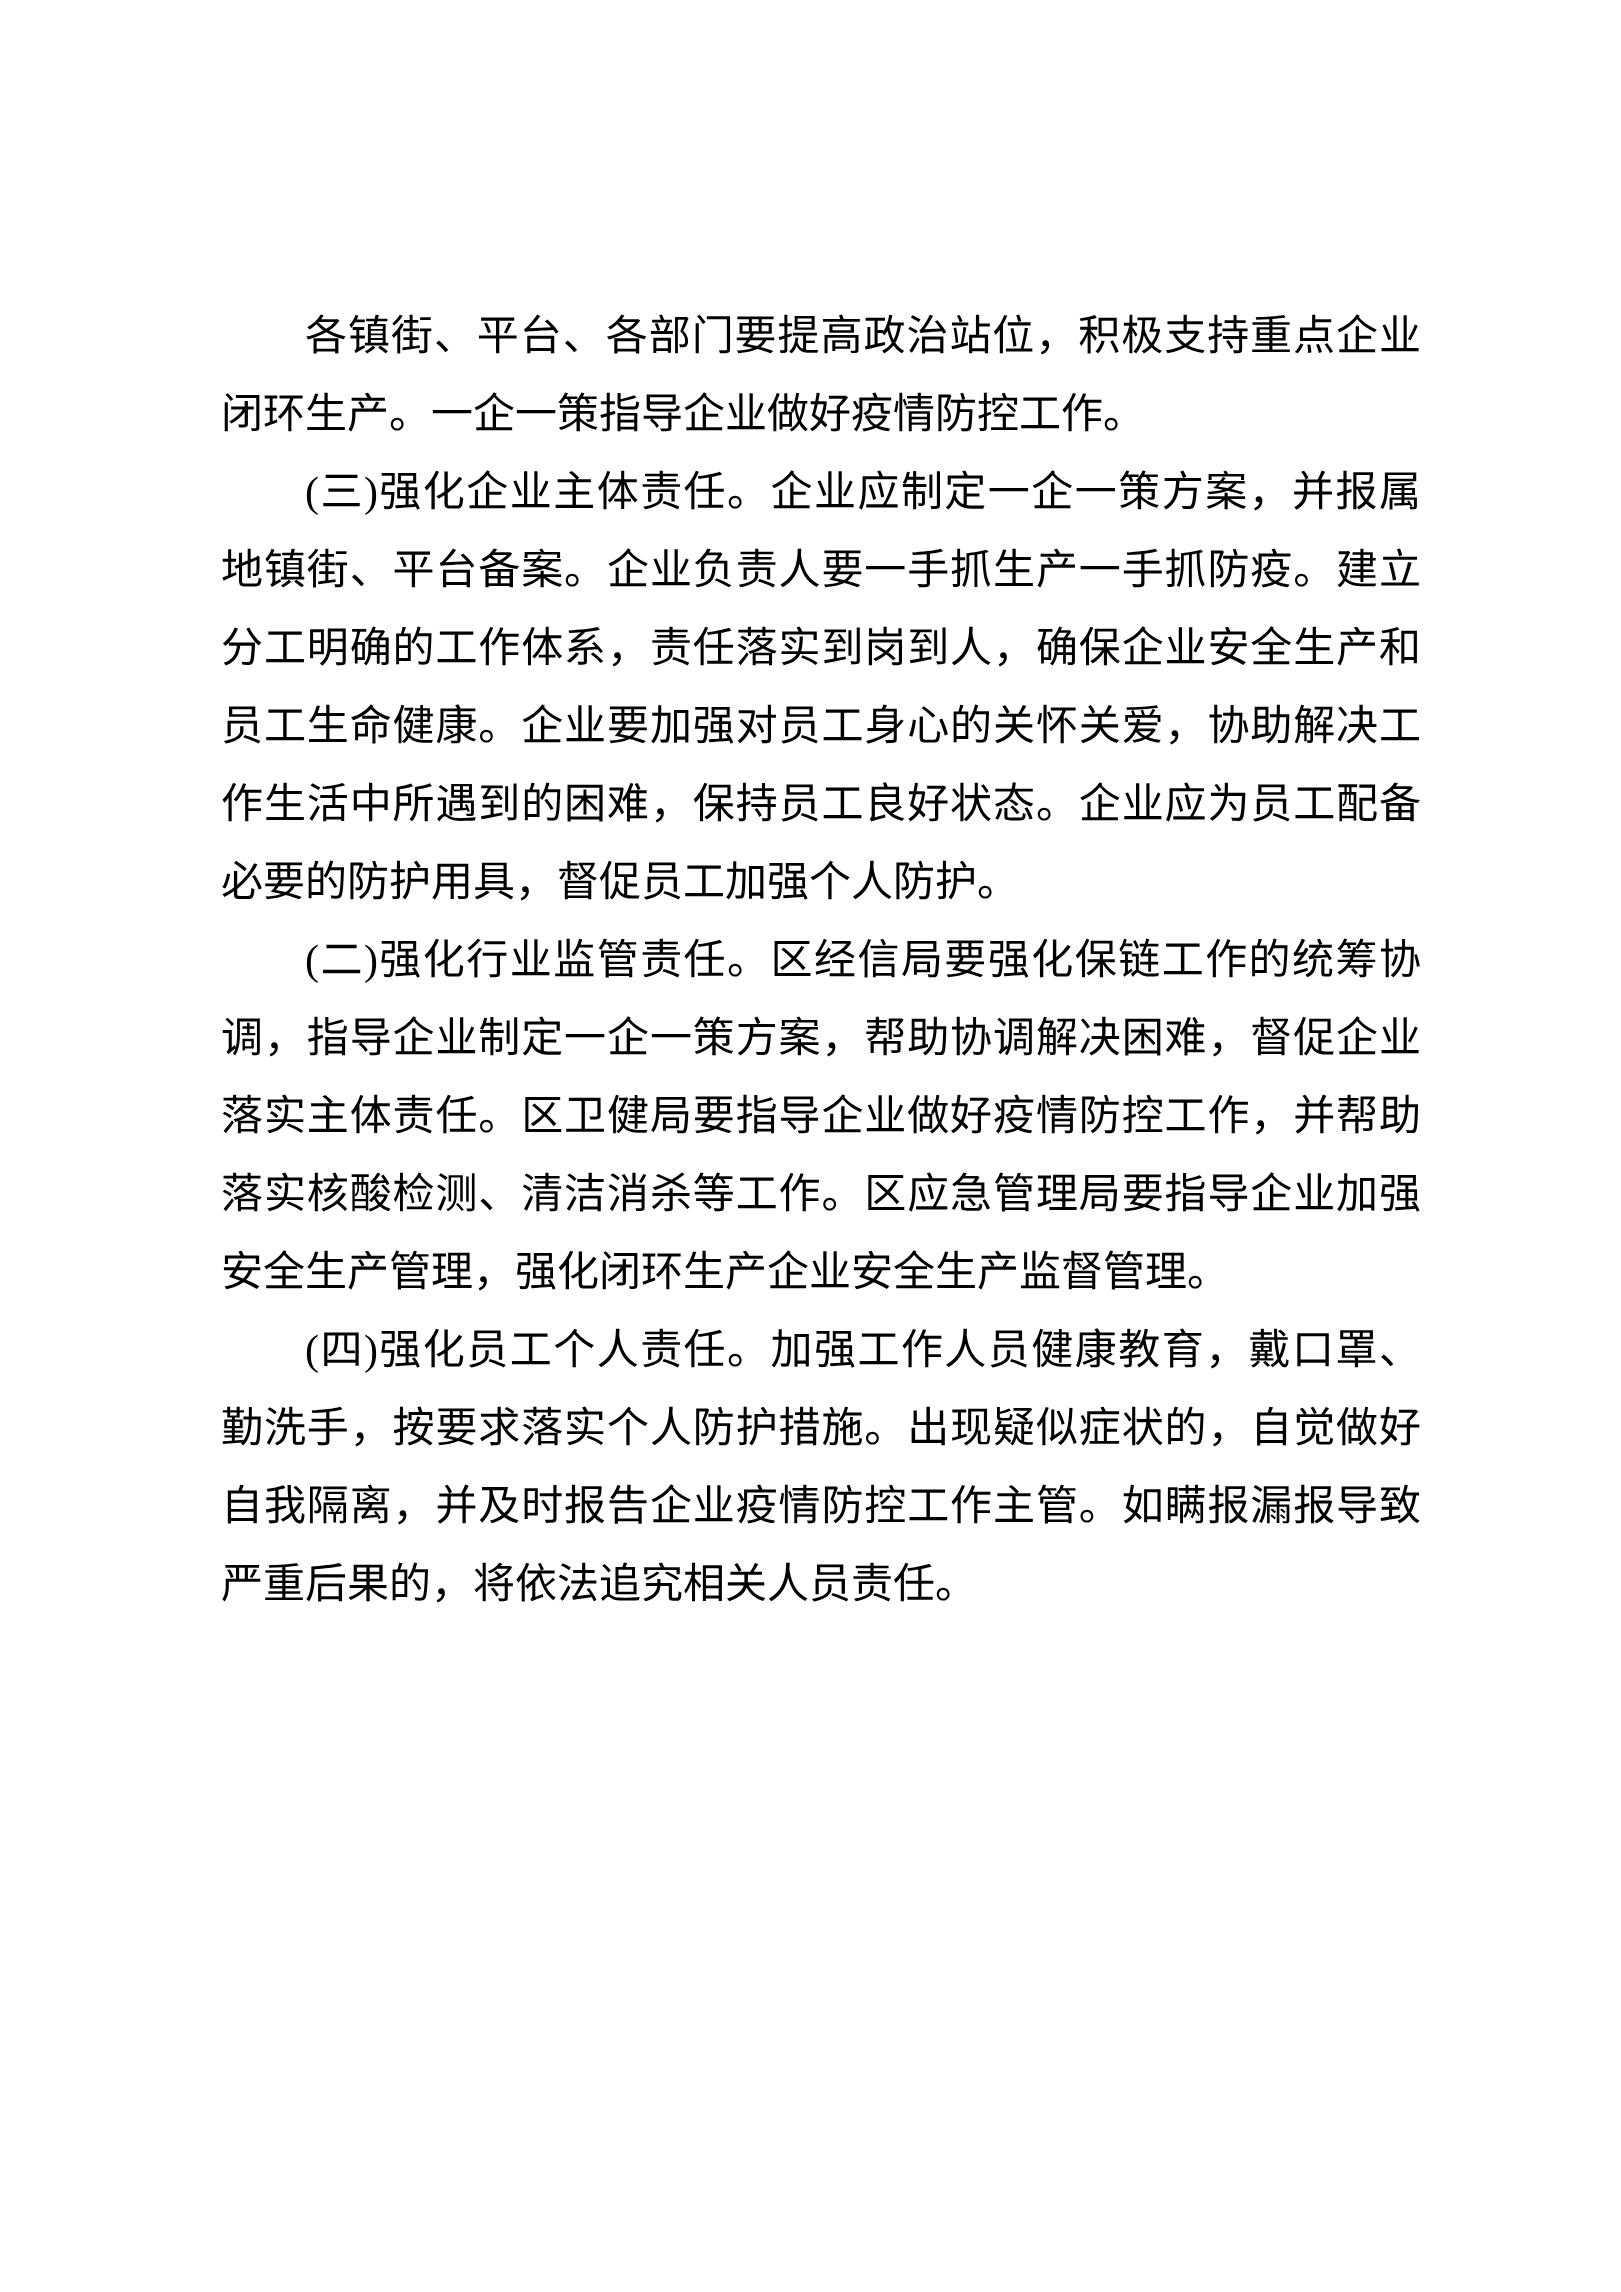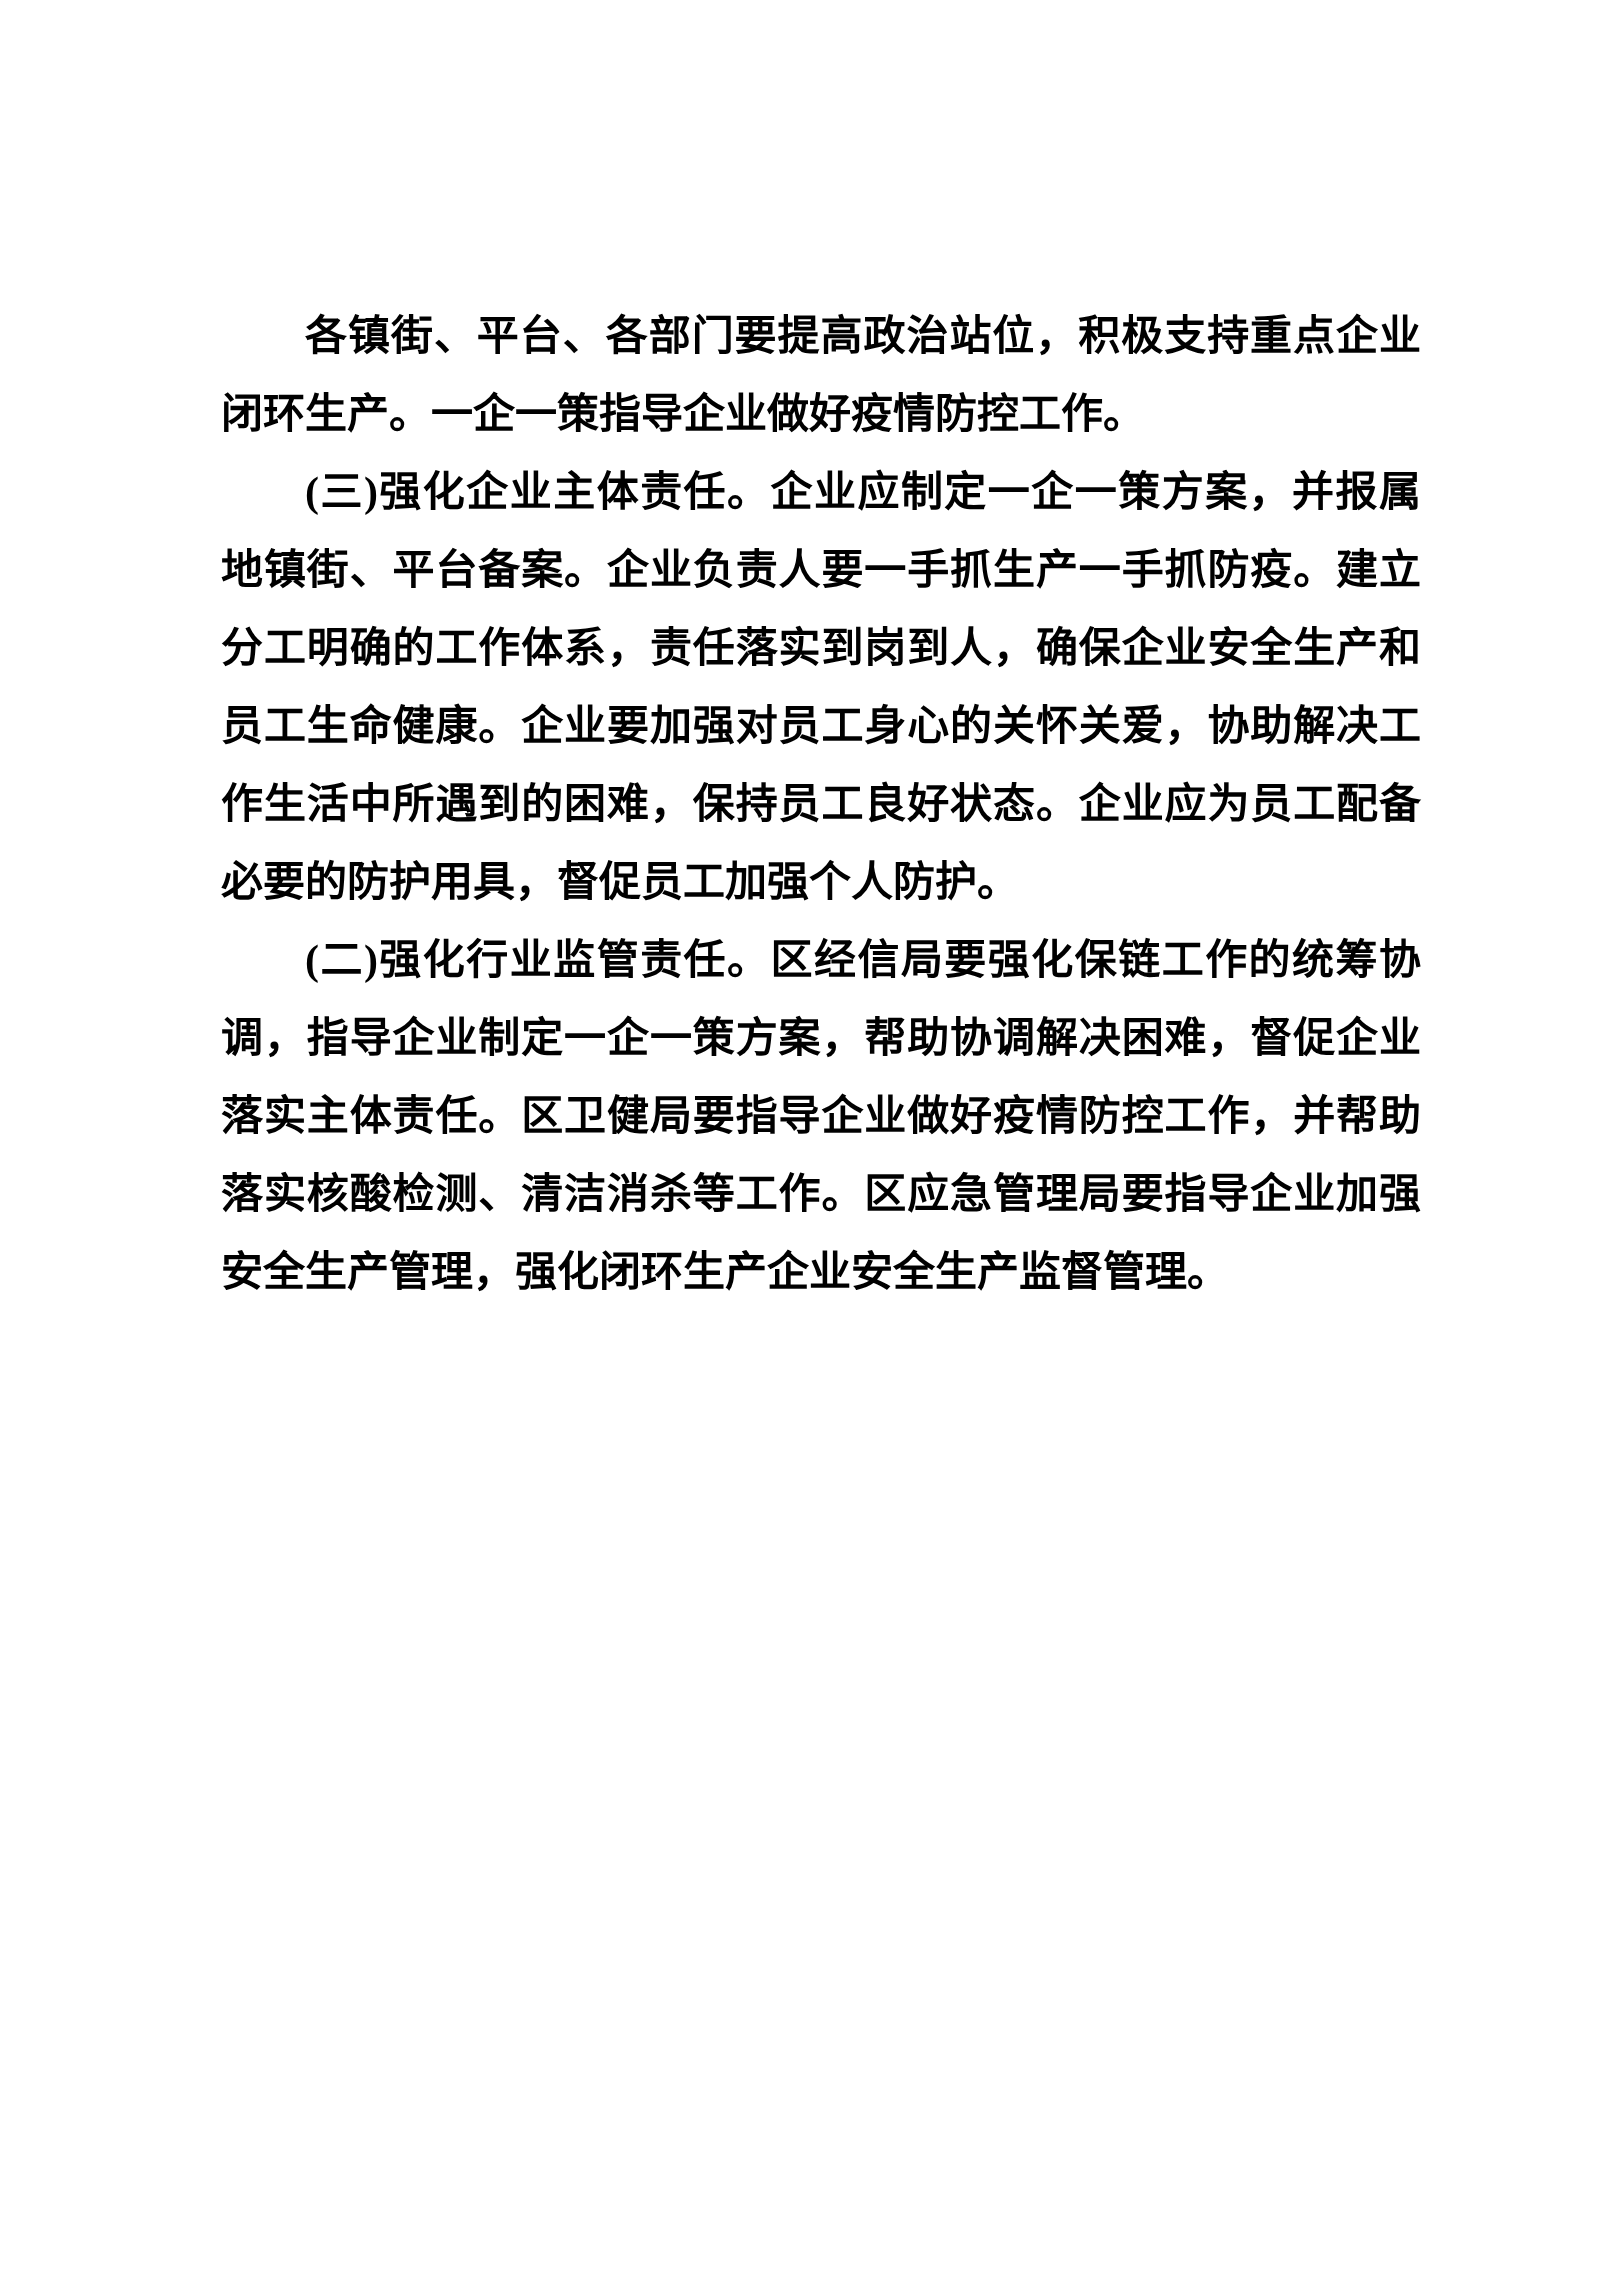--- a/index.html
+++ b/index.html
@@ -13,21 +13,20 @@
     height: 2293px;
     background: #ffffff;
     overflow: hidden;
   }
   .content {
     position: absolute;
     left: 221px;
     top: 297px;
     width: 1200px;
     color: #000000;
-    font-weight: bold;
   }
   .para {
     margin: 0;
     padding: 0;
     font-family: "Liberation Serif", "DejaVu Serif", serif;
     font-size: 42px;
     line-height: 78px;
     text-align: justify;
     text-justify: inter-ideograph;
     text-indent: 2em;
@@ -36,15 +35,16 @@
   }
 </style>
 </head>
 <body>
 
 <div class="page" style="background: rgb(255, 255, 255);">
   <div class="content" style="color: rgb(0, 0, 0);">
     <p class="para">各镇街、平台、各部门要提高政治站位，积极支持重点企业闭环生产。一企一策指导企业做好疫情防控工作。</p>
     <p class="para">(三)强化企业主体责任。企业应制定一企一策方案，并报属地镇街、平台备案。企业负责人要一手抓生产一手抓防疫。建立分工明确的工作体系，责任落实到岗到人，确保企业安全生产和员工生命健康。企业要加强对员工身心的关怀关爱，协助解决工作生活中所遇到的困难，保持员工良好状态。企业应为员工配备必要的防护用具，督促员工加强个人防护。</p>
     <p class="para">(二)强化行业监管责任。区经信局要强化保链工作的统筹协调，指导企业制定一企一策方案，帮助协调解决困难，督促企业落实主体责任。区卫健局要指导企业做好疫情防控工作，并帮助落实核酸检测、清洁消杀等工作。区应急管理局要指导企业加强安全生产管理，强化闭环生产企业安全生产监督管理。</p>
+    <p class="para">(四)强化员工个人责任。加强工作人员健康教育，戴口罩、勤洗手，按要求落实个人防护措施。出现疑似症状的，自觉做好自我隔离，并及时报告企业疫情防控工作主管。如瞒报漏报导致严重后果的，将依法追究相关人员责任。</p>
   </div>
 </div>
 
 
 </body></html>

